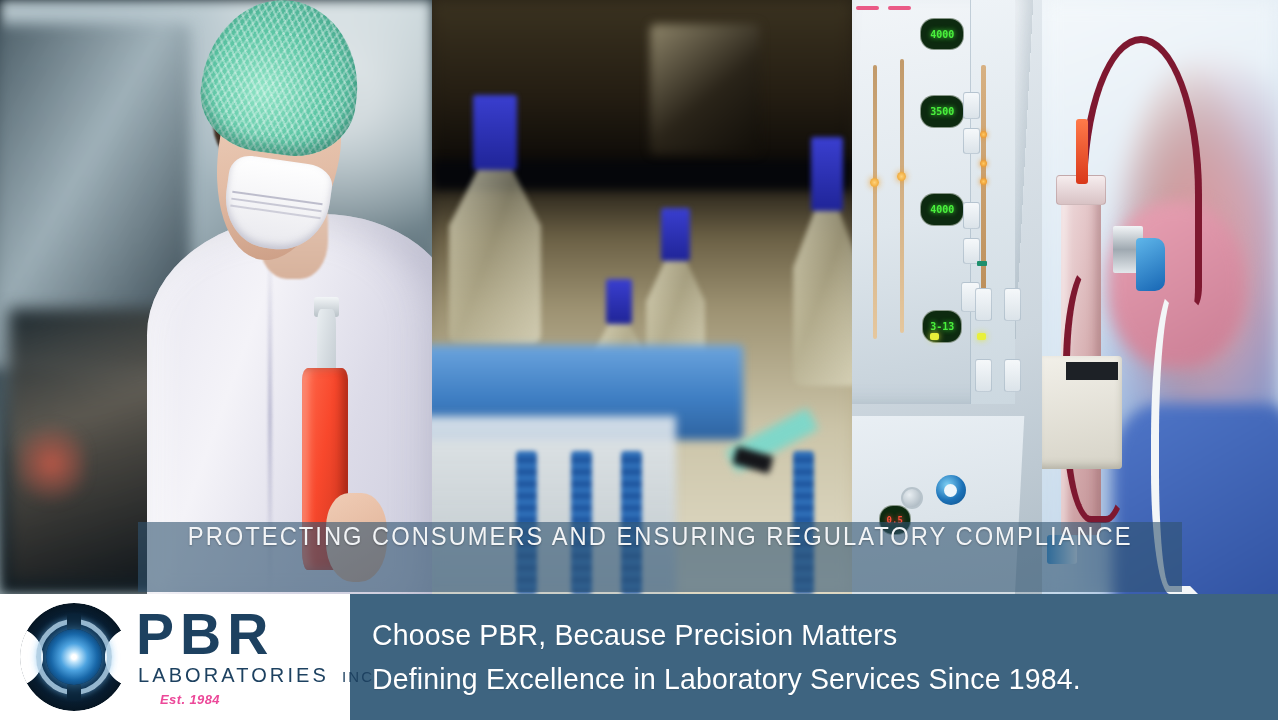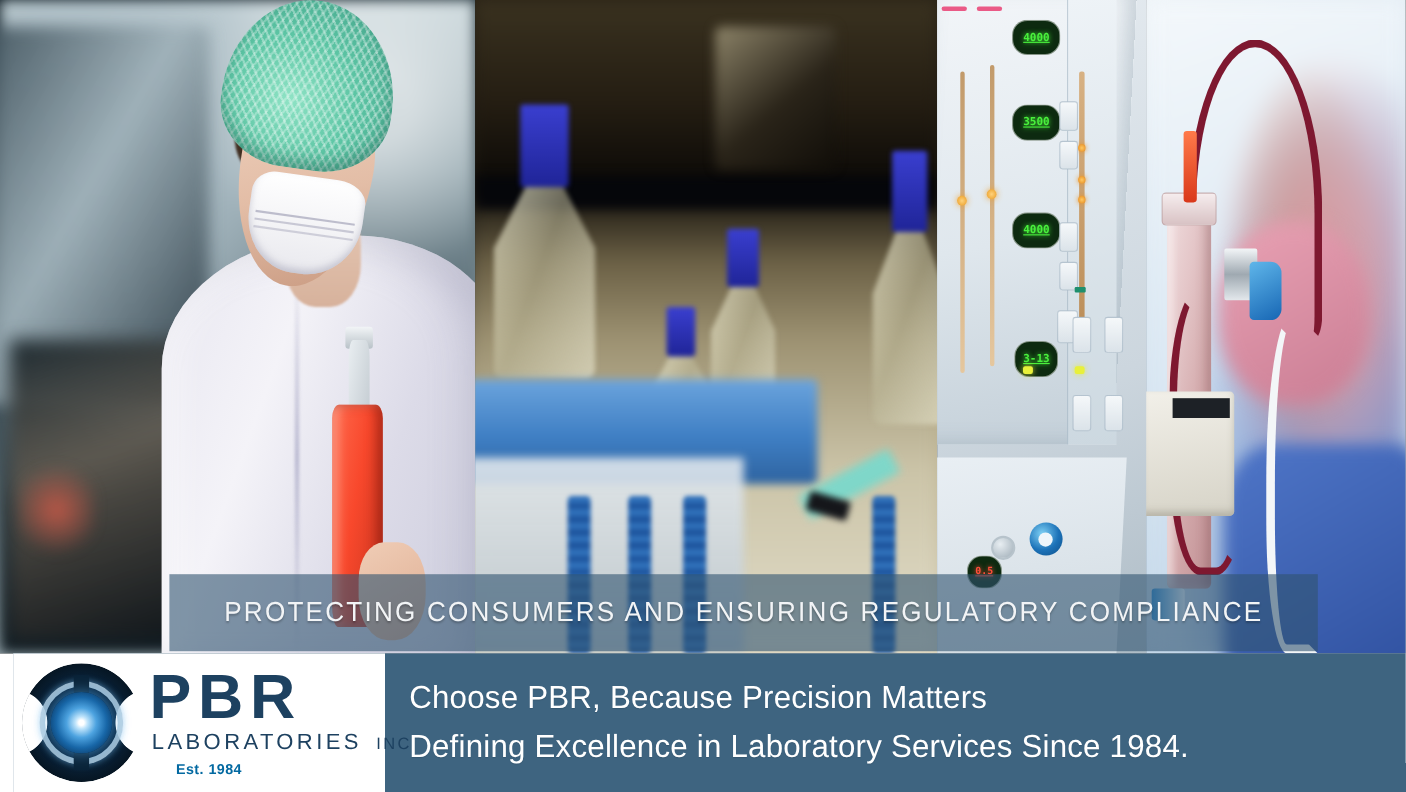--- a/index.html
+++ b/index.html
@@ -192,21 +192,21 @@
   .s1{ left:11%; top:11%; height:46%; }
   .s2{ left:25%; top:10%; height:46%; }
   .p3-knob{ position:absolute; width:9px; height:9px; border-radius:50%;
     background:radial-gradient(circle,#ffd27a,#e99a22); box-shadow:0 0 6px rgba(240,160,40,.9); }
   .k1{ left:9.6%; top:30%; } .k2{ left:23.6%; top:29%; }
   .lcd{
     position:absolute; background:#0d2a10; border-radius:14px;
     border:1px solid rgba(255,255,255,.5);
     color:#49f03c; font-family:"DejaVu Sans Mono", monospace; font-weight:700;
     display:flex; align-items:center; justify-content:center;
-    text-shadow:0 0 5px #49f03c; overflow:hidden;text-decoration:underline;
+    text-shadow:0 0 5px #49f03c; overflow:hidden;
   }
   .l1{ left:36%; top:3%; width:23%; height:5.5%; font-size:10px; }
   .l2{ left:36%; top:16%; width:23%; height:5.5%; font-size:10px; }
   .l3{ left:36%; top:32.5%; width:23%; height:5.5%; font-size:10px; }
   .l4{ left:37%; top:49%; width:21%; height:5.5%; font-size:10px;margin-top:19px; }
   .l5{ left:14%; top:85%; width:17%; height:5%; font-size:9px; color:#ff4e3a; text-shadow:0 0 5px #ff4e3a;}
   .p3-col{
     position:absolute; left:62%; top:0%; width:24%; height:68%;
     background:linear-gradient(170deg,#eef3f7,#ccd8e0);
     border-left:1px solid rgba(150,170,185,.5);
@@ -320,23 +320,23 @@
     letter-spacing:3.2px; line-height:1.42;
     text-align:center;
     text-transform:uppercase;
     transform:scaleX(.93);
     text-shadow:0 1px 2px rgba(0,0,0,.18);
     width:96%;
   }
 
   
   .subtitle-band{
-    position:absolute; left:154px; top:522px; width:1044px; height:70px;
+    position:absolute; left:138px; top:522px; width:1044px; height:70px;
     background:rgba(48,84,112,.60);
-    display:flex; align-items:center; justify-content:center;
+    display:flex; align-items:flex-start; justify-content:center;
   }
   .subtitle-text{
     color:#f2f4f6;
     font-size:25px; font-weight:300;
     letter-spacing:2.1px;
     text-transform:uppercase;
     transform:scaleX(.95);
     text-shadow:0 1px 2px rgba(0,0,0,.25);
     white-space:nowrap;
   }
@@ -387,21 +387,21 @@
   .logo-text{ margin-left:6px; }
   .logo-pbr{
     font-size:57px; font-weight:700; color:#1d4160;
     letter-spacing:6px; line-height:.96; font-family:"Liberation Sans", sans-serif;
   }
   .logo-sub{
     display:flex; align-items:baseline; gap:13px; margin-top:2px; margin-left:2px;
   }
   .logo-labs{ font-size:20px; color:#1d4160; letter-spacing:3.1px; font-weight:400; }
   .logo-inc{ font-size:15px; color:#1d4160; letter-spacing:2.2px; font-weight:400; }
-  .logo-est{ font-size:13px; color:#0369a1; font-weight:700; letter-spacing:.4px; margin-top:5px; margin-left:24px; }
+  .logo-est{ font-size:13px; color:#ec4899; font-weight:700; letter-spacing:.4px; margin-top:5px; margin-left:24px;font-style:italic; }
 
   .tagline{
     flex:1; display:flex; flex-direction:column; justify-content:center;
     padding-left:22px; color:#ffffff;
   }
   .tagline-line{
     font-size:29px; font-weight:400; line-height:1.52;
     letter-spacing:.2px; transform:scaleX(.98); transform-origin:left center;
     text-shadow:0 1px 1px rgba(0,0,0,.12);
   }

